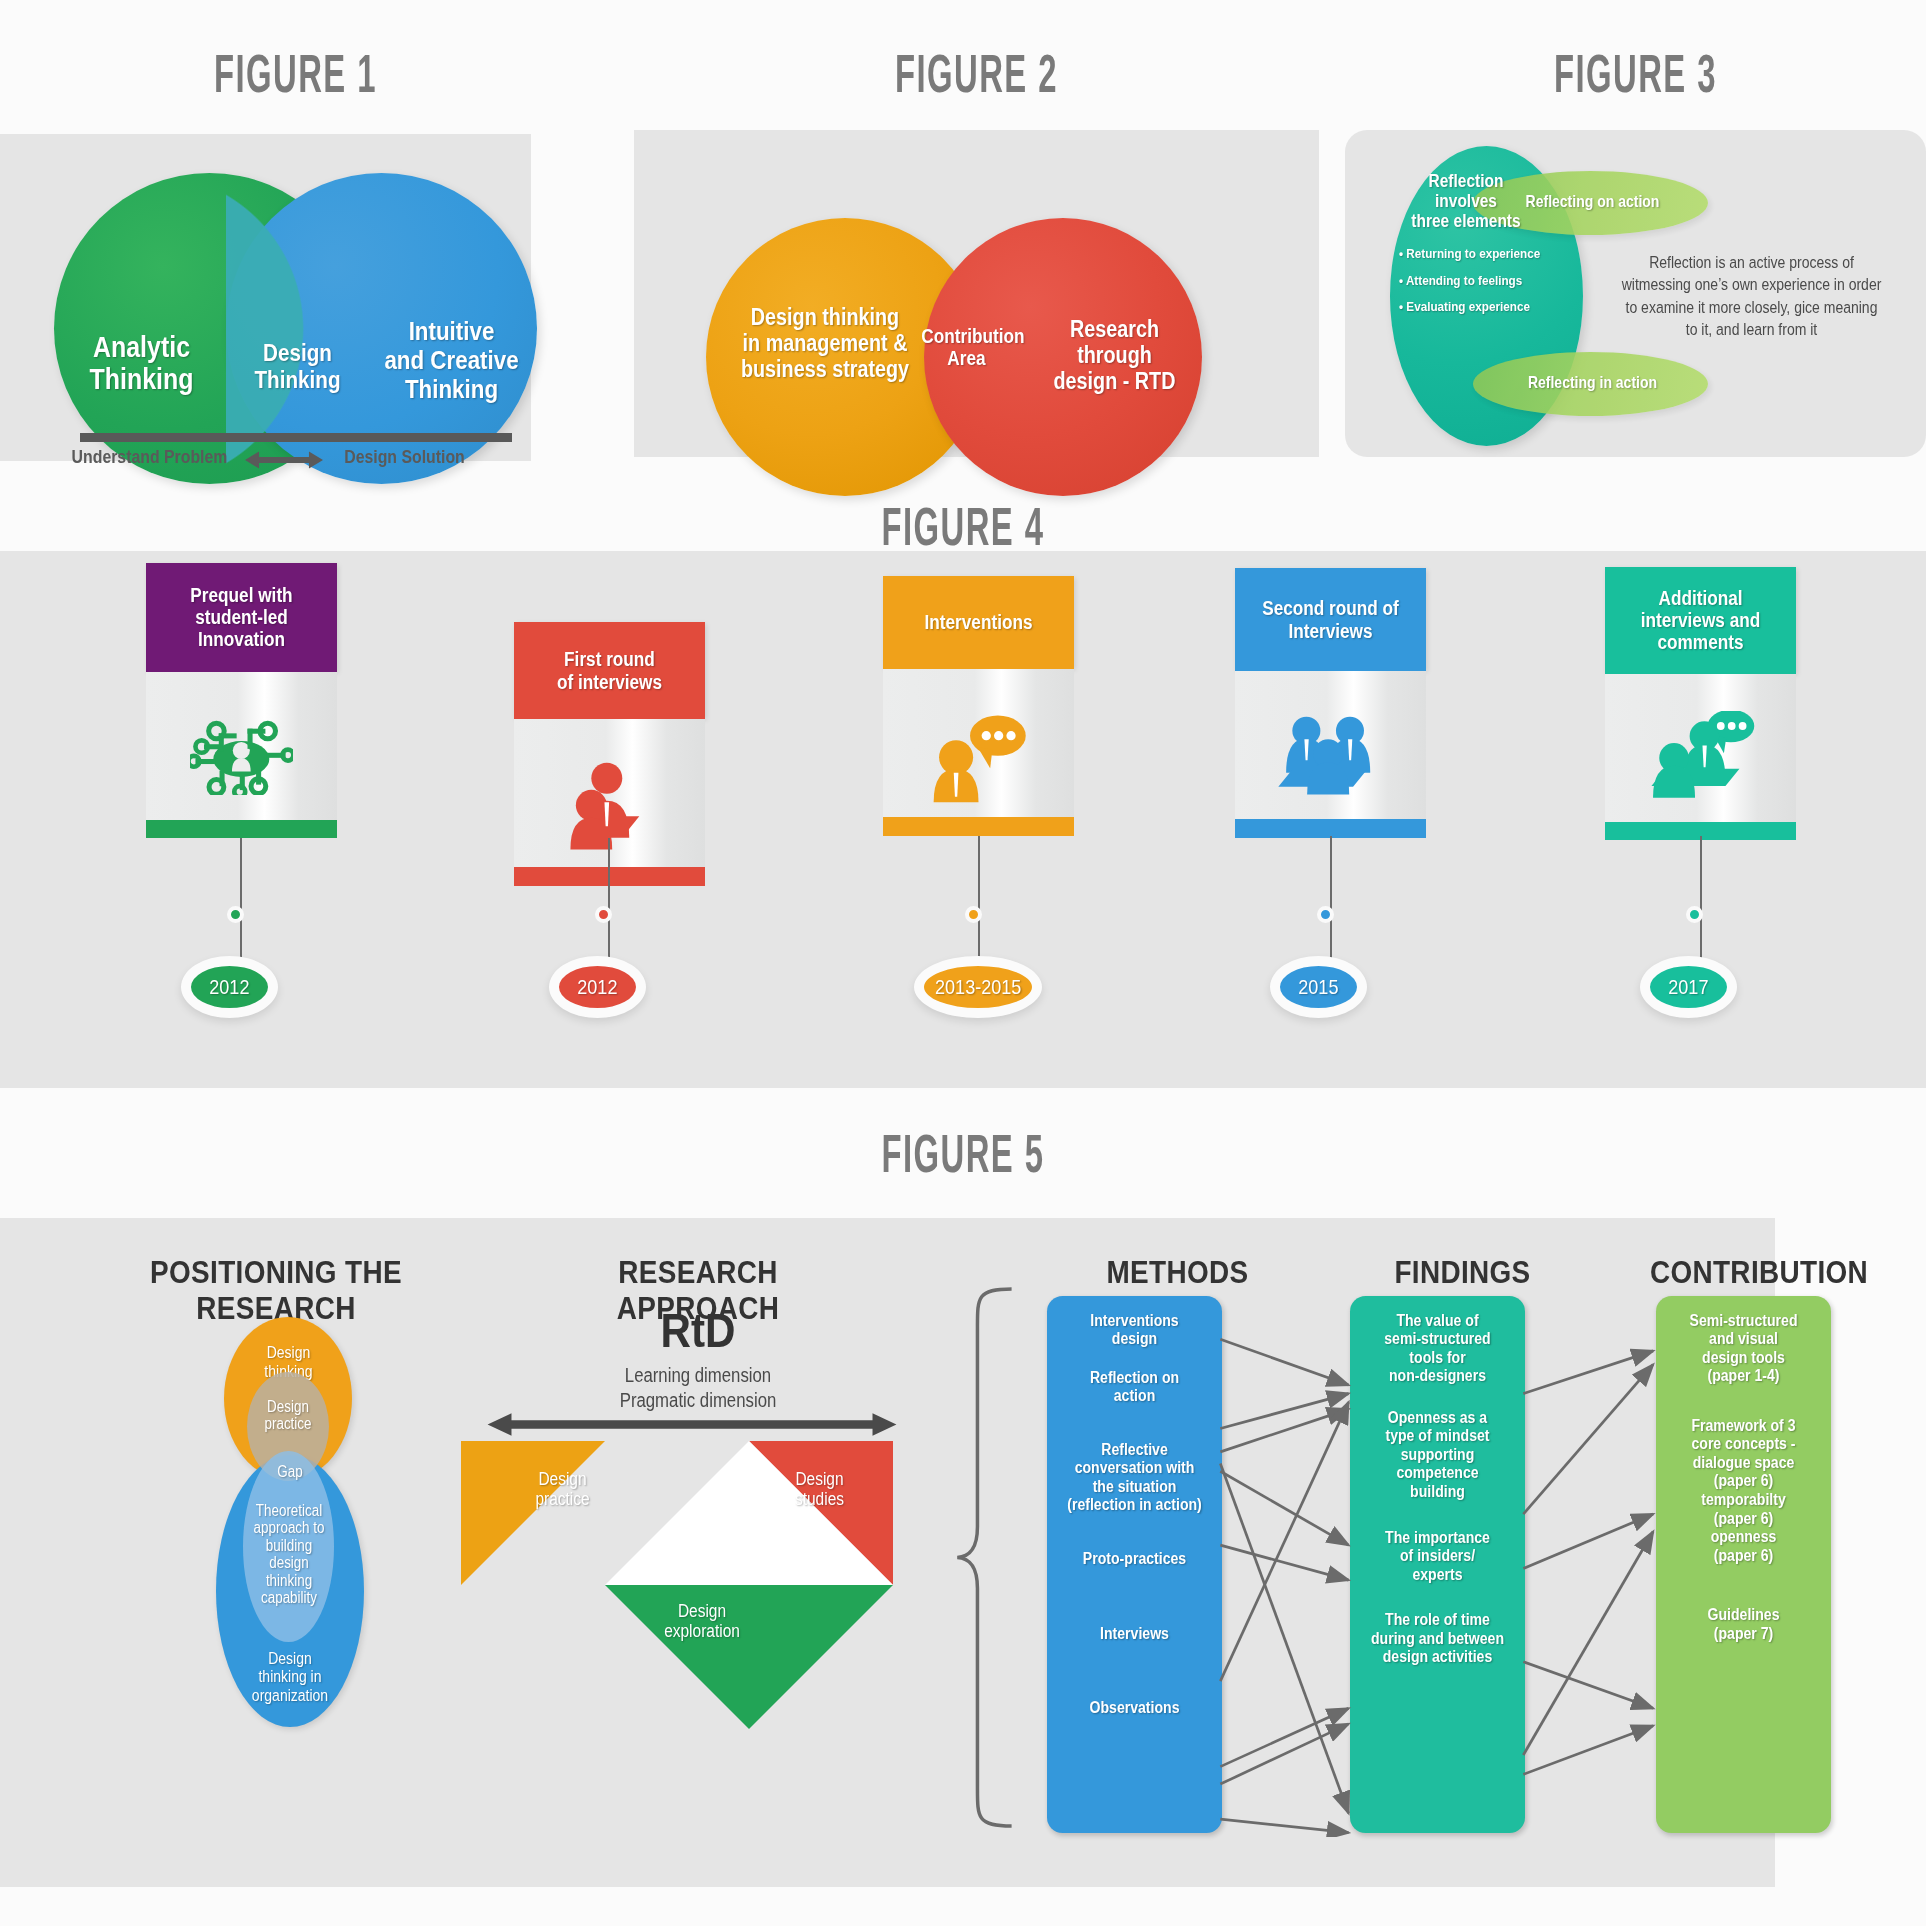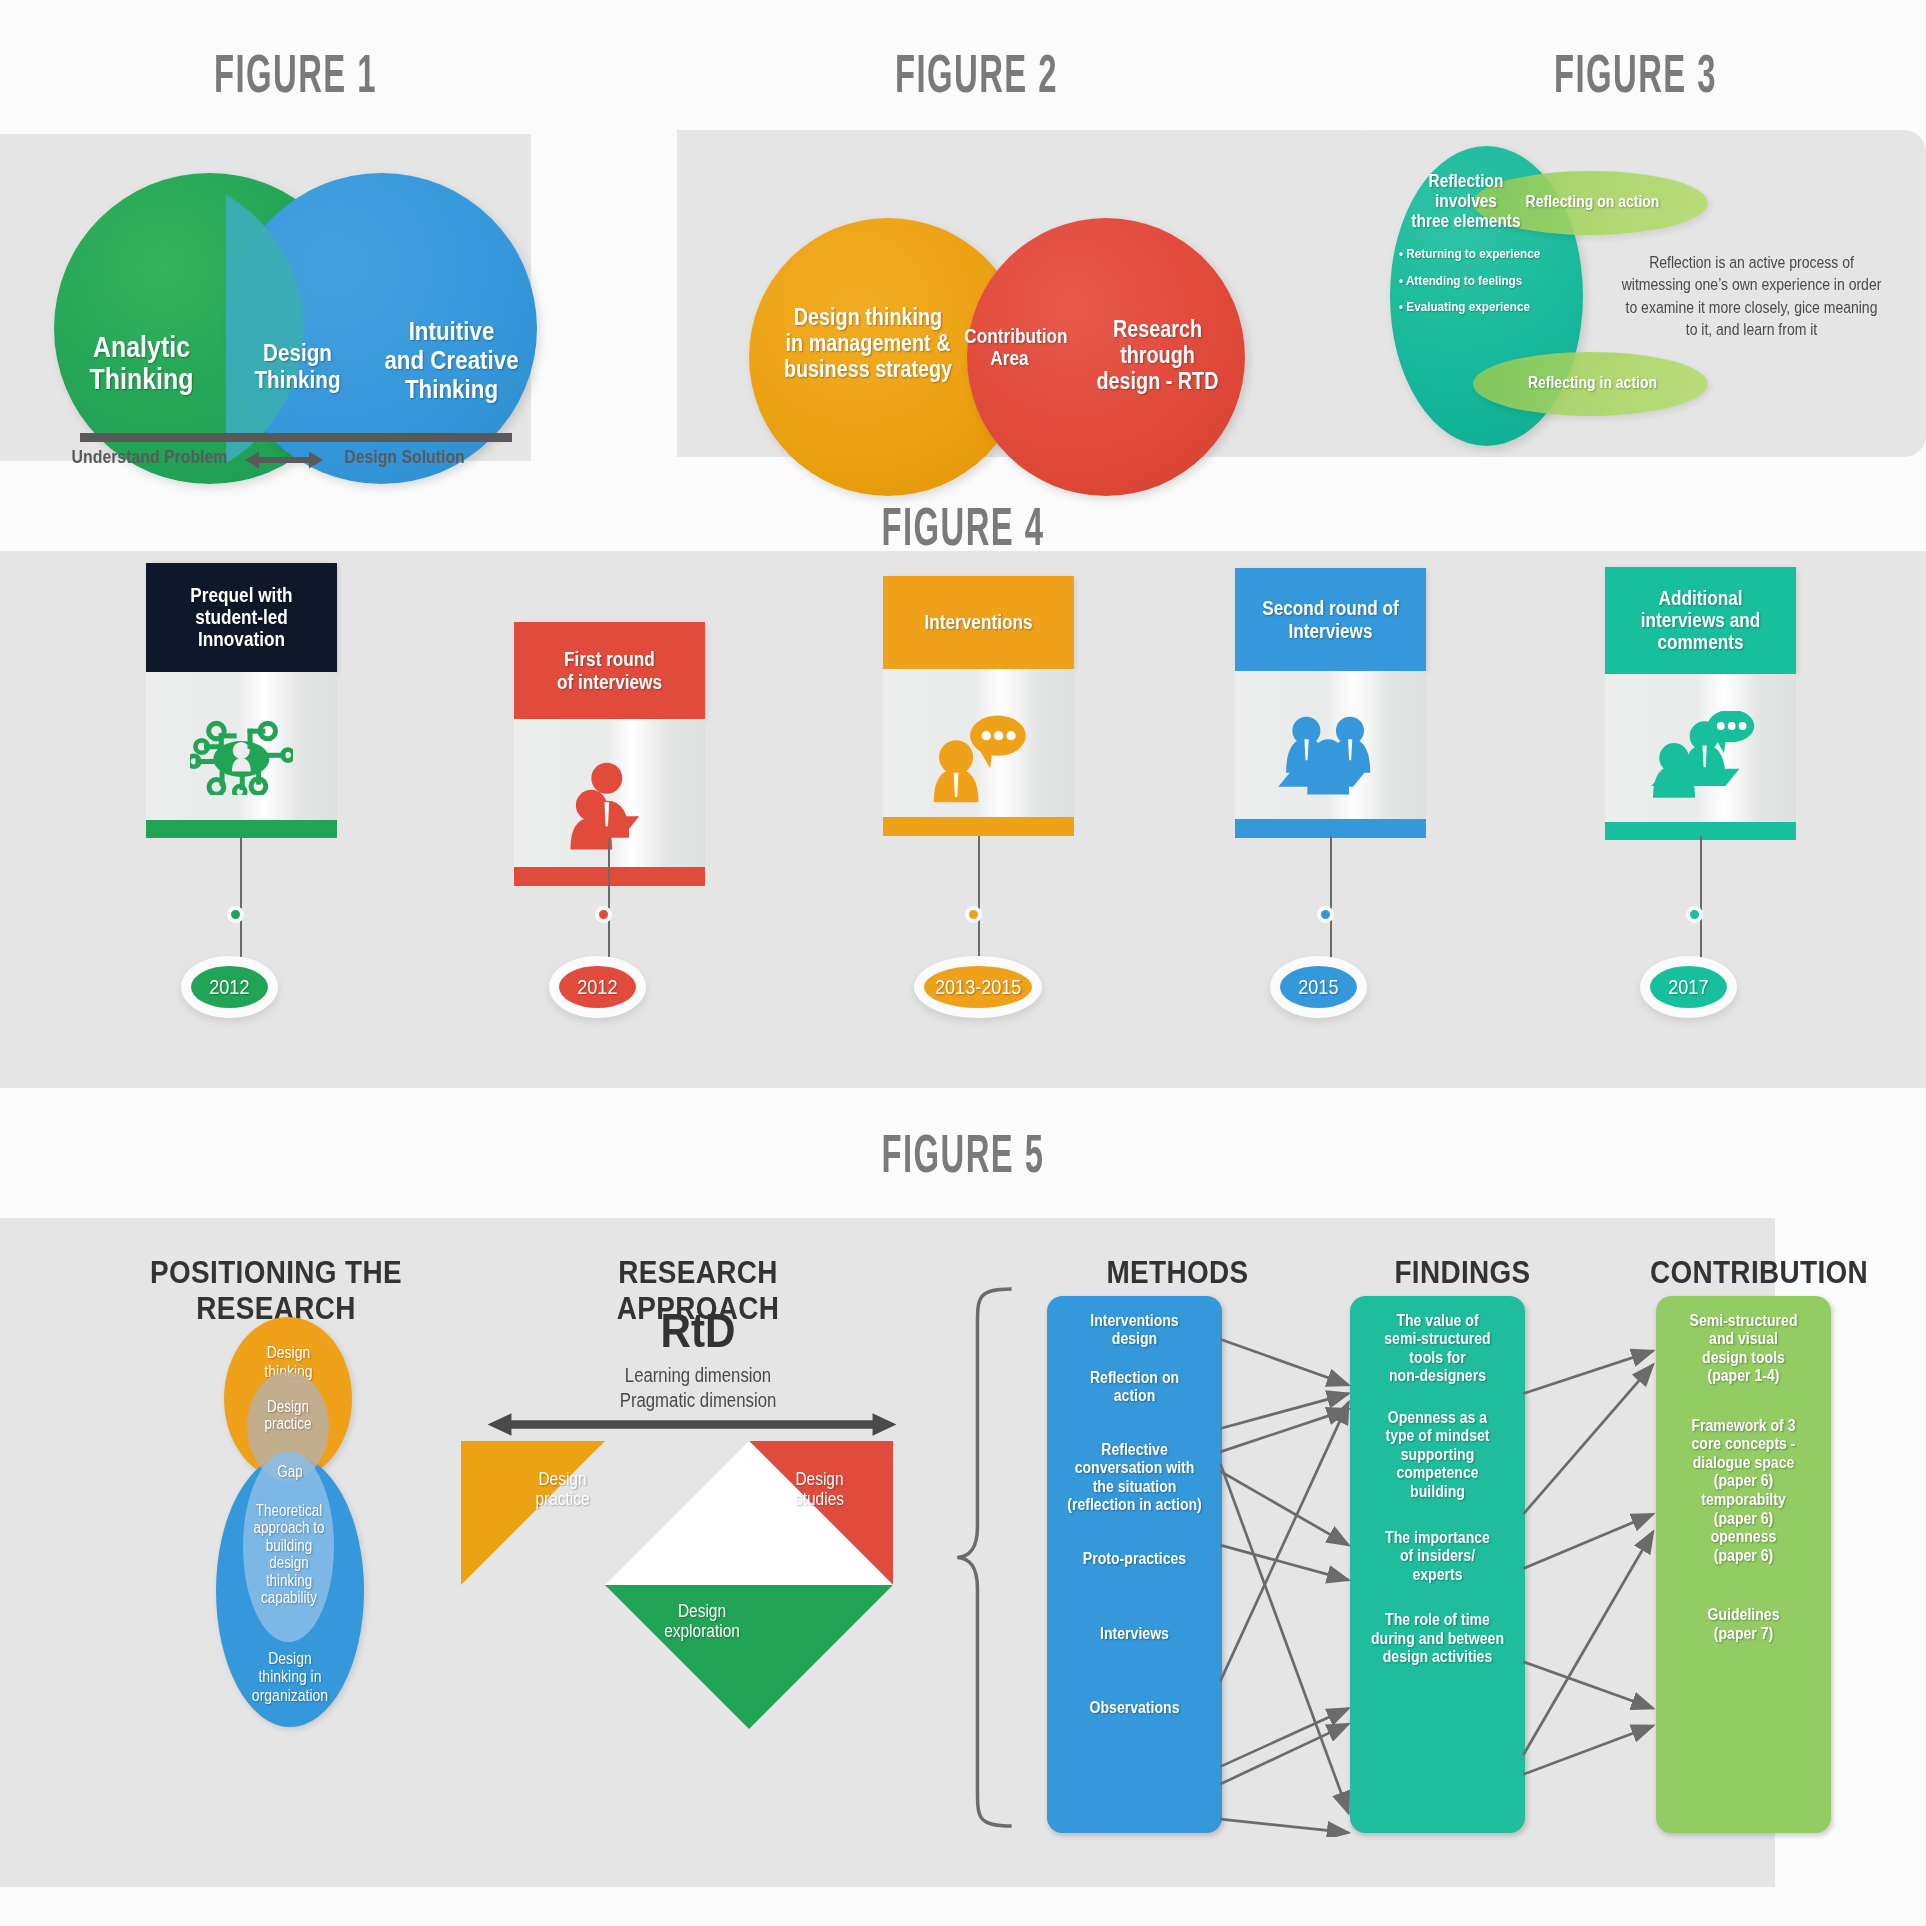--- a/index.html
+++ b/index.html
@@ -101,21 +101,21 @@
                 font-size:18px;font-weight:700;transform:scaleX(0.88);">Understand Problem</div>
     <div style="position:absolute;left:323px;top:313px;width:163px;text-align:center;color:#5a5a5a;
                 font-size:18px;font-weight:700;transform:scaleX(0.88);">Design Solution</div>
     <svg style="position:absolute;left:245px;top:315px;" width="78" height="22" viewBox="0 0 200 56">
       <path d="M0 28 L36 6 L36 20 L164 20 L164 6 L200 28 L164 50 L164 36 L36 36 L36 50 Z" fill="#5a5a5a"></path>
     </svg>
   </div>
 
   <div class="fig-title" style="left:634px;top:43px;width:685px;font-size:53px;">FIGURE 2</div>
 
-  <div class="panel" style="left:634px;top:130px;width:685px;height:327px;margin-left:43px;">
+  <div class="panel" style="left:634px;top:130px;width:685px;height:327px;">
     <div class="f2c" id="f2L" style="left:72px;top:88px;width:278px;height:278px;box-shadow:3.1px 3.9px 10px rgba(0,0,0,.13);"></div>
     <div class="f2c" id="f2R" style="left:290px;top:88px;width:278px;height:278px;box-shadow:3.1px 3.9px 10px rgba(0,0,0,.13);"></div>
     <div id="f2mid" style="left:290px;top:88px;width:60px;height:278px;
                 -webkit-mask-image:radial-gradient(circle 139px at -157px 139px,#000 99%,transparent 100%);
                 mask-image:radial-gradient(circle 139px at -157px 139px,#000 99%,transparent 100%);"></div>
 
     <div class="wt" style="position:absolute;left:78px;top:175px;width:226px;font-size:23px;font-weight:700;">
       <div>Design thinking</div>
       <div>in management &amp;</div>
       <div>business strategy</div>
@@ -156,21 +156,21 @@
     <div class="dk" style="position:absolute;left:253px;top:121px;width:307px;font-size:16.3px;line-height:1.38;">Reflection is an active process of witmessing one’s own experience in order to examine it more closely, gice meaning to it, and learn from it</div>
   </div>
 
   <div class="fig-title" style="left:0;top:496px;width:1926px;font-size:53px;">FIGURE 4</div>
 
   <div class="panel" style="left:0;top:551px;width:1926px;height:537px;">
 
     <div class="tl-line" style="left:144px;top:912px;width:1638px;"></div>
 
     <div class="tl-card" style="left:146px;top:11.7px;width:191px;height:296px;">
-      <div class="tl-head" style="height:109px;background:#0f172a;box-shadow:1.9px 2.3px 5.4px rgba(0,0,0,.13);">
+      <div class="tl-head" style="height:109px;background:#701a75;box-shadow:1.9px 2.3px 5.4px rgba(0,0,0,.13);">
         <div class="wt" style="width:100%;font-size:20px;font-weight:700;">
           <div>Prequel with</div>
           <div>student-led</div>
           <div>Innovation</div>
         </div>
       </div>
       <div class="tl-notch" style="left:72px;top:109px;border-left:23px solid transparent;border-right:23px solid transparent;border-top:28px solid #22a456;"></div>
       <div class="tl-body" style="top:109px;height:148px;"></div>
       <svg style="position:absolute;left:44px;top:146px;" width="103" height="86" viewBox="0 0 265 220">
         <g fill="#22a456">

